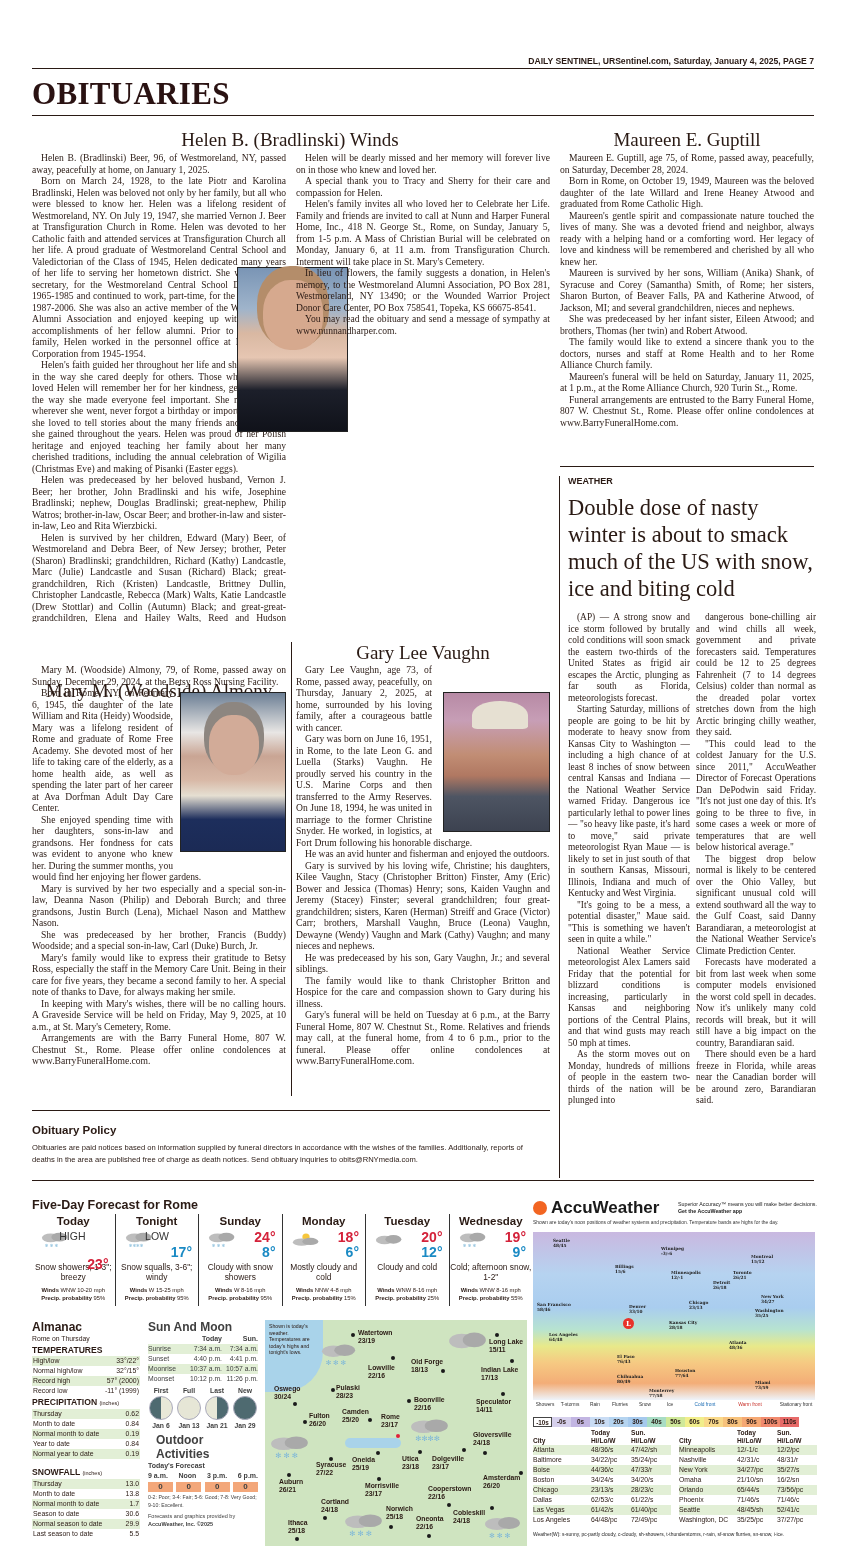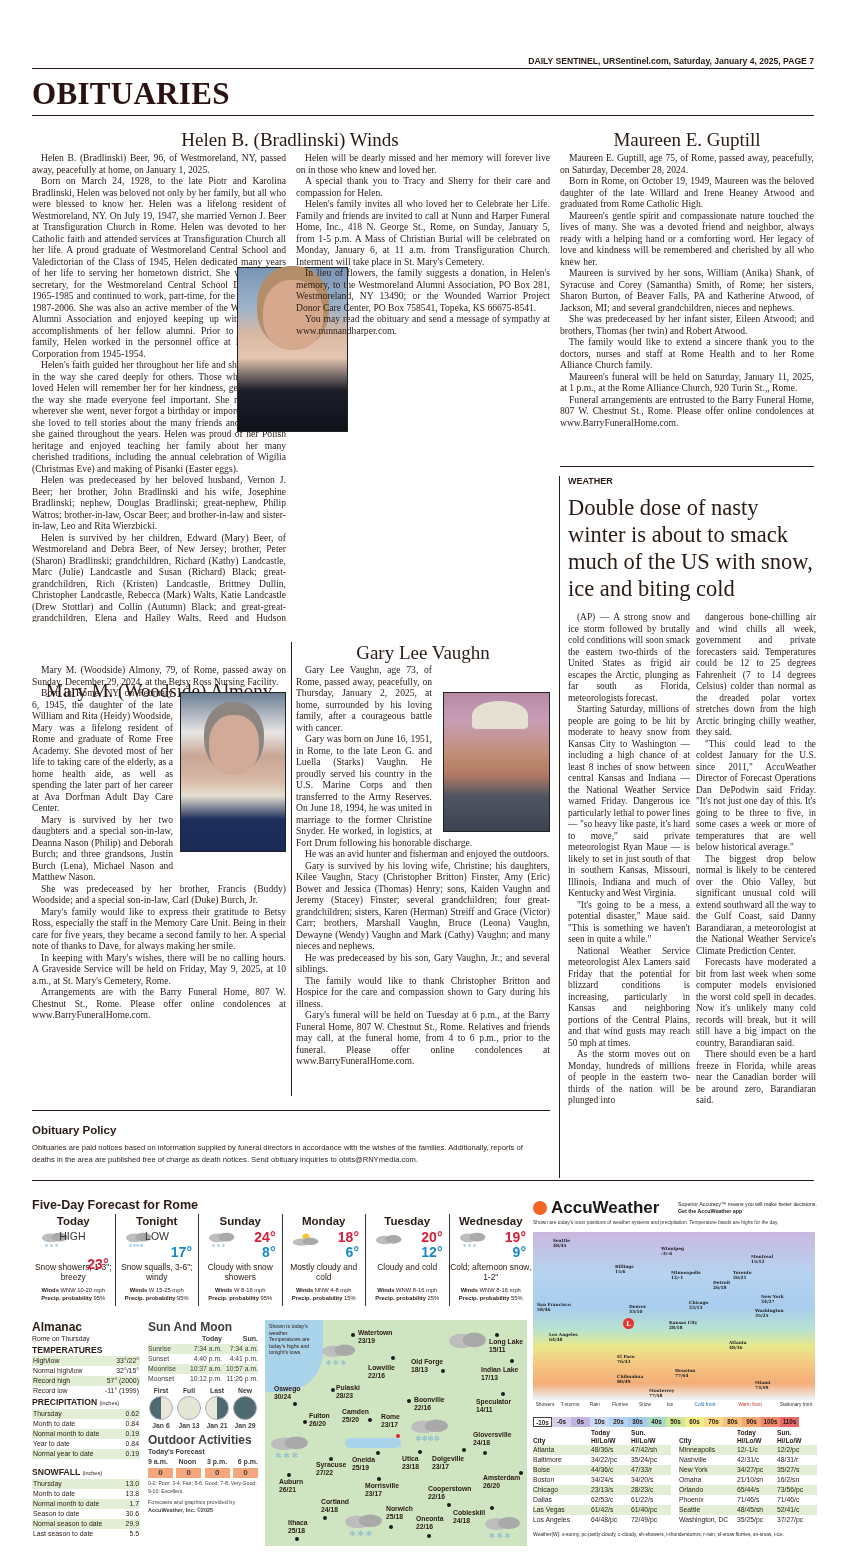--- a/index.html
+++ b/index.html
@@ -38,21 +38,21 @@
   .alm .r.shade { background: #e2efd6; }
   .sun { position: absolute; left: 148px; top: 1320px; width: 110px; font-family: "Liberation Sans", sans-serif; color: #404040; }
   .sun h2 { font-size: 12px; font-weight: bold; line-height: 14px; }
   .sun .hdr { display: flex; font-size: 7px; font-weight: bold; line-height: 10px; }
   .sun .r { display: flex; font-size: 6.8px; line-height: 10px; }
   .sun .r.shade { background: #e2efd6; }
   .sun .c1 { width: 34px; } .sun .c2 { width: 40px; text-align: right; } .sun .c3 { width: 36px; text-align: right; }
   .moon-row { display: flex; justify-content: space-between; margin-top: 3px; }
   .moon { width: 26px; text-align: center; font-size: 6.8px; font-weight: bold; }
   .moon .disc { width: 24px; height: 24px; border-radius: 50%; margin: 2px auto; border: 1px solid #aab; }
-  .oa h2 { font-size: 12px; font-weight: bold; margin-top: 4px; line-height: 14px; }
+  .oa h2 { font-size: 12px; font-weight: bold; margin-top: 4px; line-height: 14px; margin-left: 8px; }
   .oa .tf { font-size: 7px; font-weight: bold; line-height: 10px; }
   .oa .times { display: flex; justify-content: space-between; font-size: 7px; font-weight: bold; line-height: 10px; }
   .oa .scores { display: flex; justify-content: space-between; margin-top: 1px; }
   .oa .score { width: 25px; background: #f3a77a; text-align: center; font-size: 8px; font-weight: bold; line-height: 10px; }
   .oa .legend { font-size: 5.2px; line-height: 7.5px; margin-top: 2px; }
   .oa .credit { font-size: 5.5px; line-height: 7.5px; margin-top: 4px; }
   .nymap { position: absolute; left: 265px; top: 1320px; width: 262px; height: 226px; background: #cfe4c0; overflow: hidden; font-family: "Liberation Sans", sans-serif; }
   .nymap .lake { position: absolute; background: #a9d3ea; }
   .nymap .note { position: absolute; left: 4px; top: 3px; width: 46px; font-size: 5.2px; line-height: 6.5px; color: #2a1a14; }
   .city { position: absolute; font-size: 6.8px; font-weight: bold; line-height: 8px; color: #2a1a14; }
@@ -132,21 +132,22 @@
   <p>The biggest drop below normal is likely to be centered over the Ohio Valley, but significant unusual cold will extend southward all the way to the Gulf Coast, said Danny Barandiaran, a meteorologist at the National Weather Service's Climate Prediction Center.</p>
   <p>Forecasts have moderated a bit from last week when some computer models envisioned the worst cold spell in decades. Now it's unlikely many cold records will break, but it will still have a big impact on the country, Barandiaran said.</p>
   <p>There should even be a hard freeze in Florida, while areas near the Canadian border will be around zero, Barandiaran said.</p>
 </div>
 
 <div class="obit-title" style="left:32px;top:680px;width:254px">Mary M. (Woodside) Almony</div>
 <div class="col" style="left:32px;top:664px;width:254px;height:432px;overflow:hidden">
   <p>Mary M. (Woodside) Almony, 79, of Rome, passed away on Sunday, December 29, 2024, at the Betsy Ross Nursing Facility.</p>
   <div style="float:right;width:107px;height:178px;margin:0 0 2px 6px"></div>
   <p>Born in Rome, NY, on February 6, 1945, the daughter of the late William and Rita (Heidy) Woodside, Mary was a lifelong resident of Rome and graduate of Rome Free Academy. She devoted most of her life to taking care of the elderly, as a home health aide, as well as spending the later part of her career at Ava Dorfman Adult Day Care Center.</p>
-  <p>Mary is survived by her two daughters and a special son-in-law, Deanna Nason (Philip) and Deborah Burch; and three grandsons, Justin Burch (Lena), Michael Nason and Matthew Nason.</p>
+  <p>She enjoyed spending time with her daughters, sons-in-law and grandsons. Her fondness for cats was evident to anyone who knew her. During the summer months, you would find her enjoying her flower gardens.</p>
+  <p>Mary is survived by her two especially and a special son-in-law, Deanna Nason (Philip) and Deborah Burch; and three grandsons, Justin Burch (Lena), Michael Nason and Matthew Nason.</p>
   <p>She was predeceased by her brother, Francis (Buddy) Woodside; and a special son-in-law, Carl (Duke) Burch, Jr.</p>
   <p>Mary's family would like to express their gratitude to Betsy Ross, especially the staff in the Memory Care Unit. Being in their care for five years, they became a second family to her. A special note of thanks to Dave, for always making her smile.</p>
   <p>In keeping with Mary's wishes, there will be no calling hours. A Graveside Service will be held on Friday, May 9, 2025, at 10 a.m., at St. Mary's Cemetery, Rome.</p>
   <p>Arrangements are with the Barry Funeral Home, 807 W. Chestnut St., Rome. Please offer online condolences at www.BarryFuneralHome.com.</p>
 </div>
 <div class="photo" style="left:180px;top:692px;width:106px;height:160px;background:linear-gradient(180deg,#6c7f95 0%,#e8e6e4 25%,#c9a594 40%,#d8b8a6 55%,#e5dfd2 65%,#1d2e5c 80%,#1b2a55 100%)">
   <div style="position:absolute;left:28px;top:22px;width:50px;height:60px;border-radius:45%;background:#d2ab98;box-shadow:0 -8px 0 5px #8d8680"></div>
 </div>
 
 <div class="vline" style="left:291px;top:642px;height:454px"></div>

